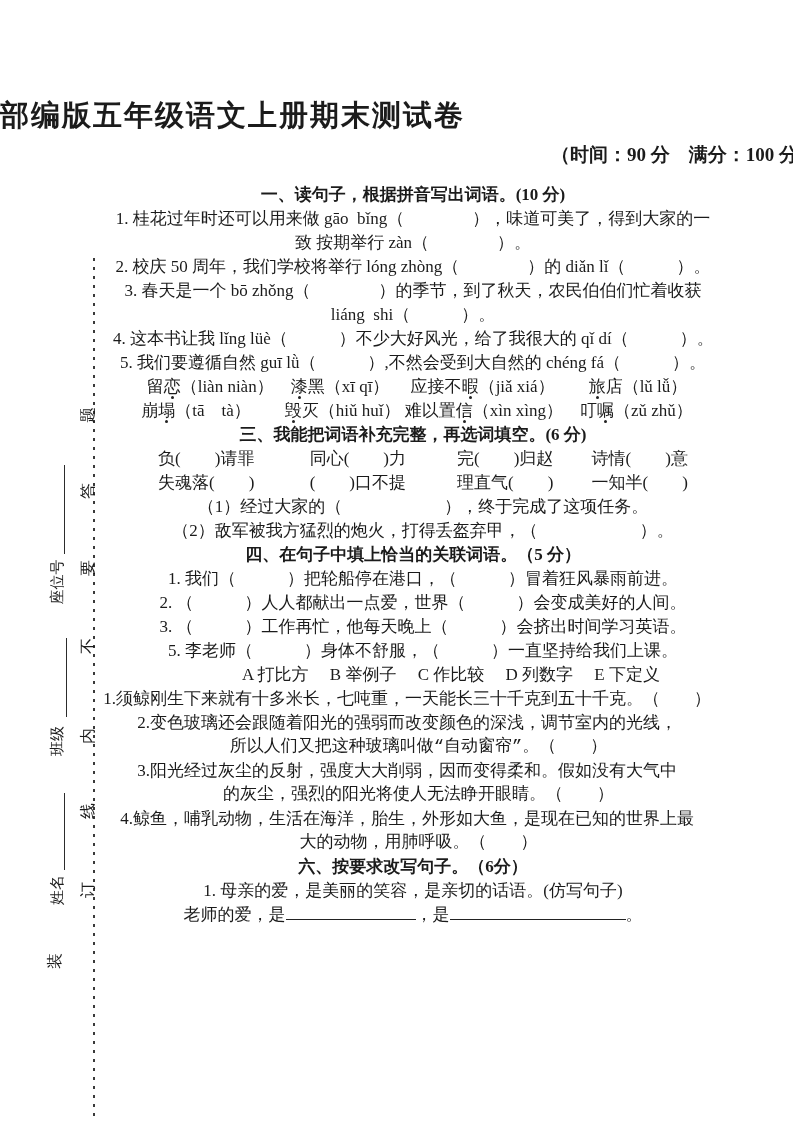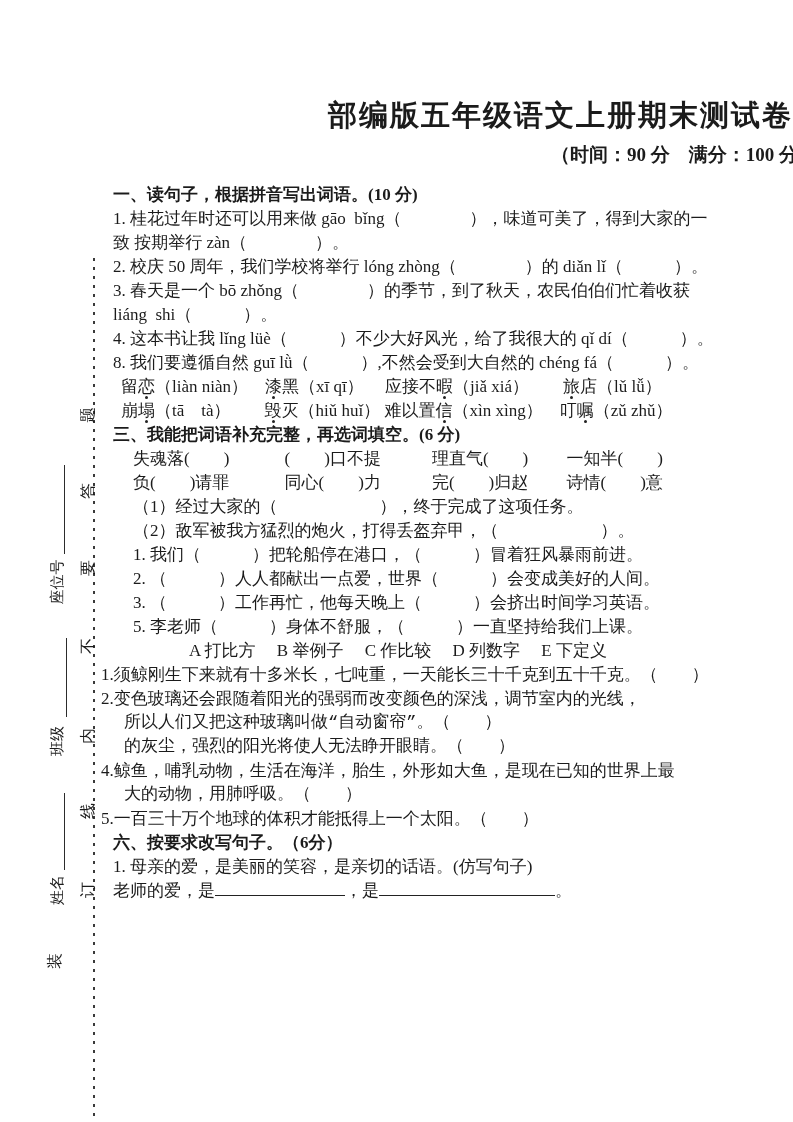--- a/index.html
+++ b/index.html
@@ -9,36 +9,37 @@
     font-family:"Liberation Serif","DejaVu Serif",serif;
     color:#1b1b1b;
     position:relative;
     overflow:hidden;
   }
   .page { position:absolute; inset:0; }
 
   
   .title {
     position:absolute; top:96px; left:0; width:100%;
-    text-align:right; font-size:29px; font-weight:bold;
+    text-align:left; font-size:29px; font-weight:bold;
     letter-spacing:2px; white-space:pre;
   }
   .subtitle {
     position:absolute; top:142px; left:0; width:100%;
     text-align:right; font-size:19px; font-weight:bold; white-space:pre;margin-left:24px;
   }
 
   
   .main {
     position:absolute; left:113px; top:183px; width:600px;
   }
   .line {
     margin:0; padding:0;
     font-size:17px; line-height:24px;
     white-space:pre;
+    text-align:center;
   }
   .hdr { font-weight:bold; }
   .i8  { margin-left:8px; }
   .i20 { margin-left:20px; }
   .i52 { margin-left:76px; }
   .o12 { margin-left:-12px; }
   .i15 { margin-left:11px;font-family:Liberation Mono, monospace; }
 
   
   .du { position:relative; }
@@ -104,43 +105,44 @@
 
   <div class="main">
 
     <p class="line hdr">一、读句子，根据拼音写出词语。(10 分)</p>
     <p class="line">1. 桂花过年时还可以用来做 gāo  bǐng（　　　　），味道可美了，得到大家的一</p>
     <p class="line">致 按期举行 zàn（　　　　）。</p>
     <p class="line">2. 校庆 50 周年，我们学校将举行 lóng zhòng（　　　　）的 diǎn lǐ（　　　）。</p>
     <p class="line">3. 春天是一个 bō zhǒng（　　　　）的季节，到了秋天，农民伯伯们忙着收获</p>
     <p class="line">liáng  shi（　　　）。</p>
     <p class="line">4. 这本书让我 lǐng lüè（　　　）不少大好风光，给了我很大的 qǐ dí（　　　）。</p>
-    <p class="line">8. 我们要遵循自然 guī lǜ（　　　）,不然会受到大自然的 chéng fá（　　　）。</p>
+    <p class="line">5. 我们要遵循自然 guī lǜ（　　　）,不然会受到大自然的 chéng fá（　　　）。</p>
 
     <p class="line i8">留<span class="du">恋</span>（liàn niàn）　<span class="du">漆</span>黑（xī qī）　 应接不<span class="du">暇</span>（jiǎ xiá）　　<span class="du">旅</span>店（lǔ lǚ）</p>
     <p class="line i8">崩<span class="du">塌</span>（tā　tà）　　<span class="du">毁</span>灭（hiǔ huǐ） 难以置<span class="du">信</span>（xìn xìng）　叮<span class="du">嘱</span>（zǔ zhǔ）</p>
 
     <p class="line hdr">三、我能把词语补充完整，再选词填空。(6 分)</p>
+    <p class="line i20">负(　　)请罪　　　 同心(　　)力　　　完(　　)归赵　　 诗情(　　)意</p>
     <p class="line i20">失魂落(　　)　　　 (　　)口不提　　　理直气(　　)　　 一知半(　　)</p>
-    <p class="line i20">负(　　)请罪　　　 同心(　　)力　　　完(　　)归赵　　 诗情(　　)意</p>
     <p class="line i20">（1）经过大家的（　　　　　　），终于完成了这项任务。</p>
     <p class="line i20">（2）敌军被我方猛烈的炮火，打得丢盔弃甲，（　　　　　　）。</p>
 
+    <p class="line hdr">四、在句子中填上恰当的关联词语。（5 分）</p>
     <p class="line i20">1. 我们（　　　）把轮船停在港口，（　　　）冒着狂风暴雨前进。</p>
     <p class="line i20">2. （　　　）人人都献出一点爱，世界（　　　）会变成美好的人间。</p>
     <p class="line i20">3. （　　　）工作再忙，他每天晚上（　　　）会挤出时间学习英语。</p>
     <p class="line i20">5. 李老师（　　　）身体不舒服，（　　　）一直坚持给我们上课。</p>
 
     <p class="line i52">A 打比方　 B 举例子　 C 作比较　 D 列数字　 E 下定义</p>
     <p class="line o12">1.须鲸刚生下来就有十多米长，七吨重，一天能长三十千克到五十千克。（　　）</p>
     <p class="line o12">2.变色玻璃还会跟随着阳光的强弱而改变颜色的深浅，调节室内的光线，</p>
     <p class="line i15">所以人们又把这种玻璃叫做“自动窗帘”。（　　）</p>
+    <p class="line o12">3.阳光经过灰尘的反射，强度大大削弱，因而变得柔和。假如没有大气中</p>
     <p class="line i15">的灰尘，强烈的阳光将使人无法睁开眼睛。（　　）</p>
     <p class="line o12">4.鲸鱼，哺乳动物，生活在海洋，胎生，外形如大鱼，是现在已知的世界上最</p>
     <p class="line i15">大的动物，用肺呼吸。（　　）</p>
-    <p class="line o12">5.一百三十万个地球的体积才能抵得上一个太阳。（　　）</p>
 
     <p class="line hdr">六、按要求改写句子。（6分）</p>
     <p class="line">1. 母亲的爱，是美丽的笑容，是亲切的话语。(仿写句子)</p>
     <p class="line"><span>老师的爱，是</span><span class="blank b1"></span><span>，是</span><span class="blank b2"></span><span>。</span></p>
 
   </div>
 </div>
 
 </body></html>

